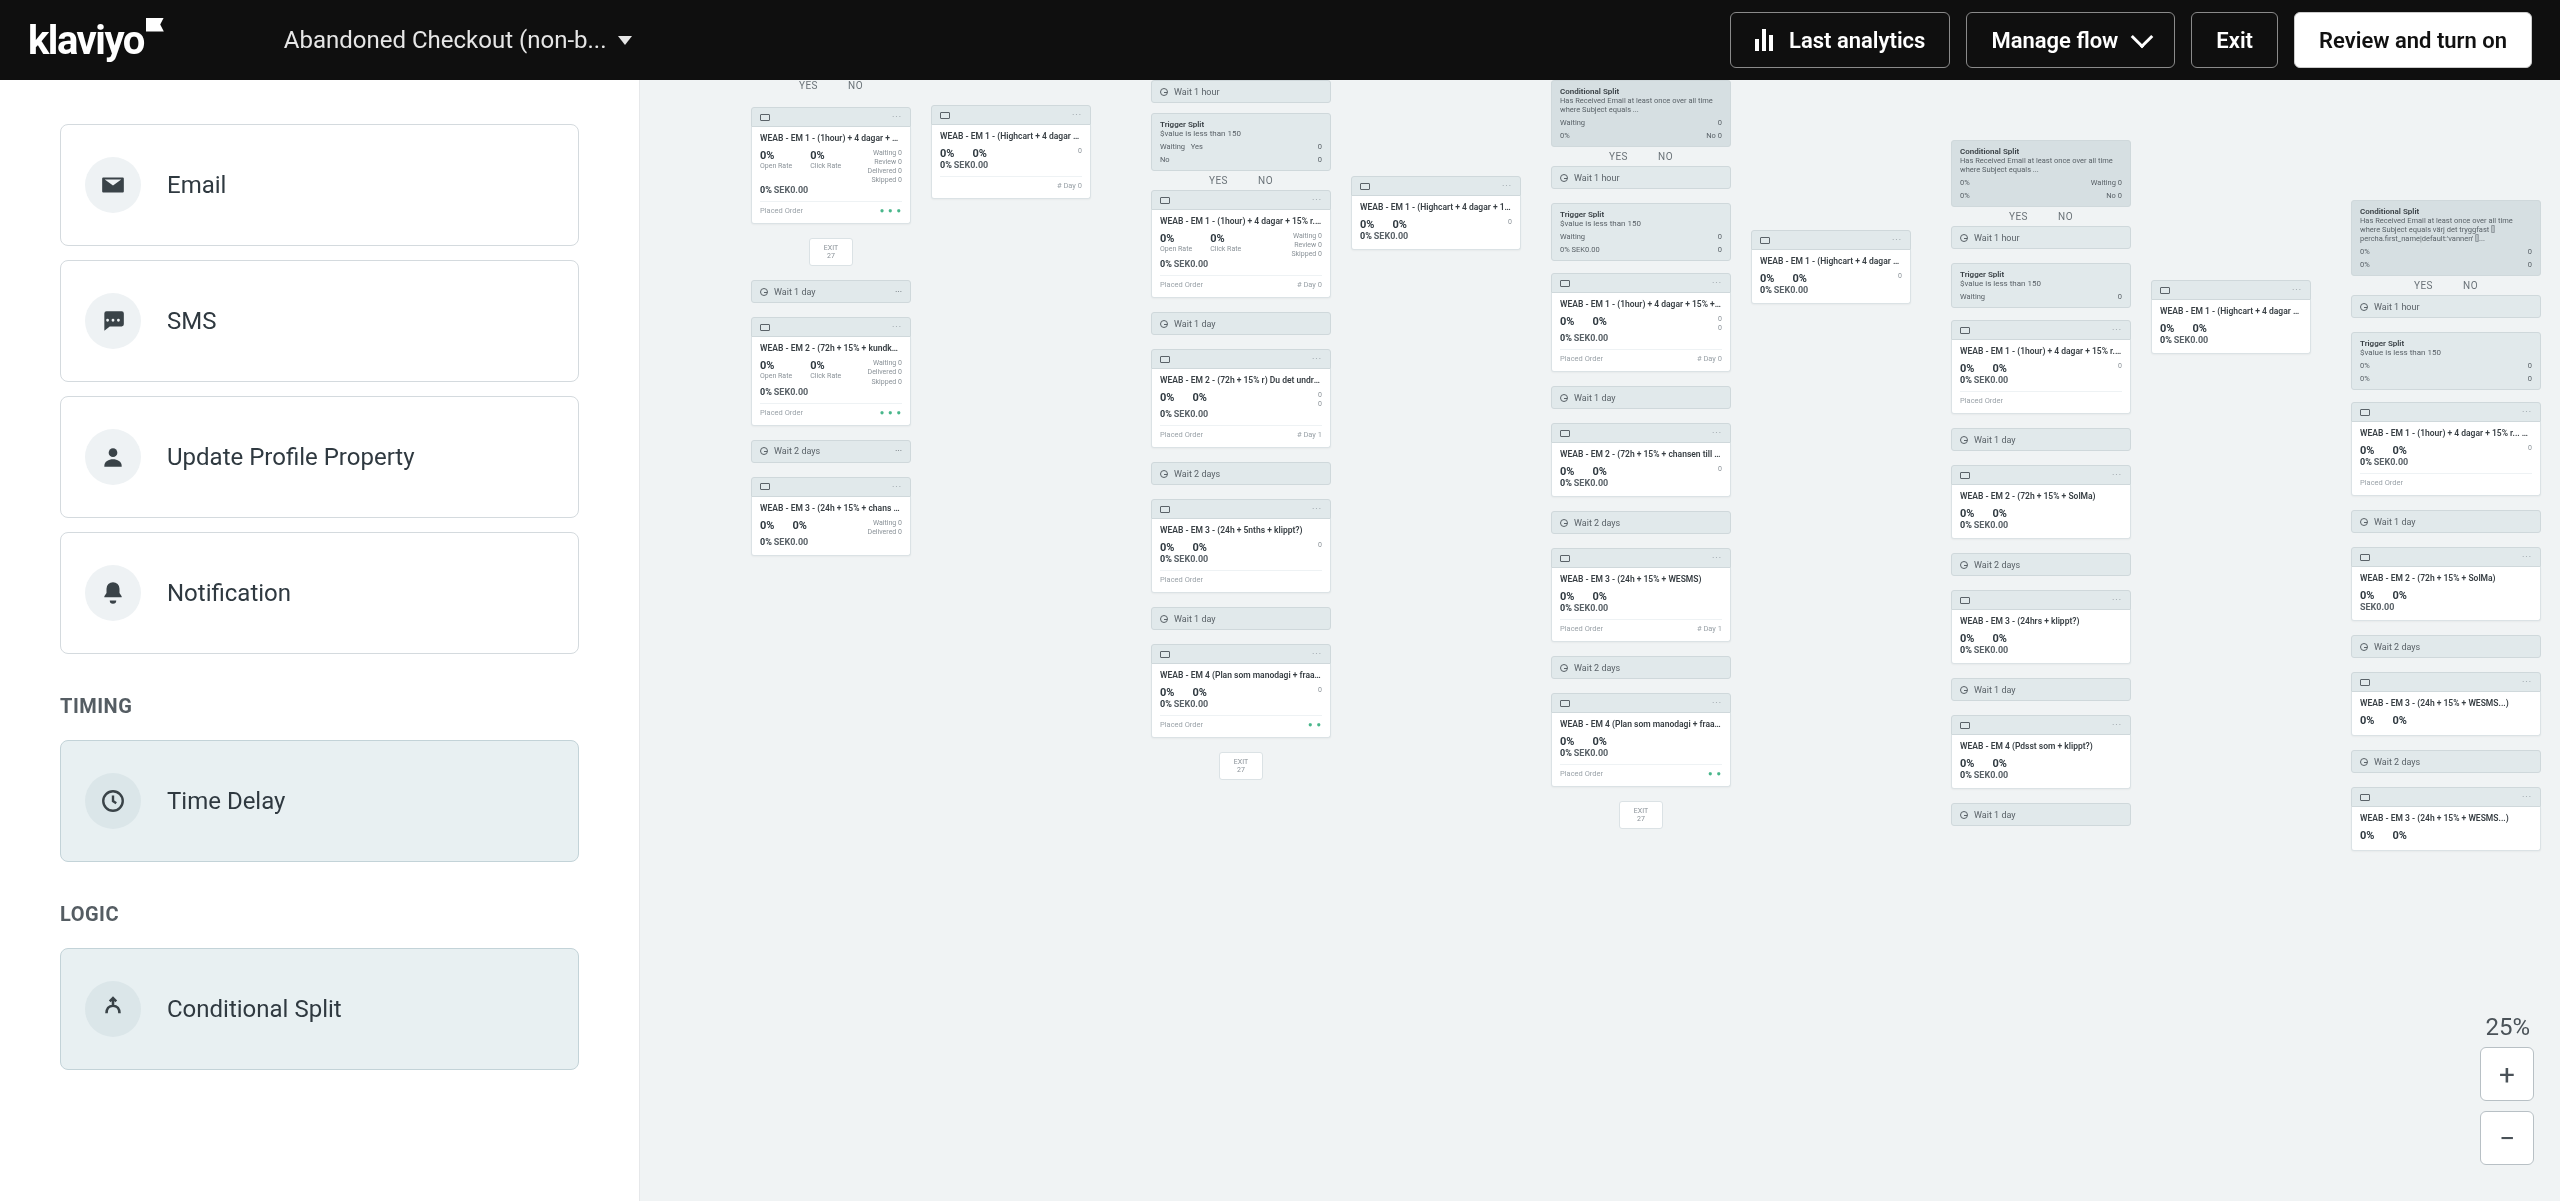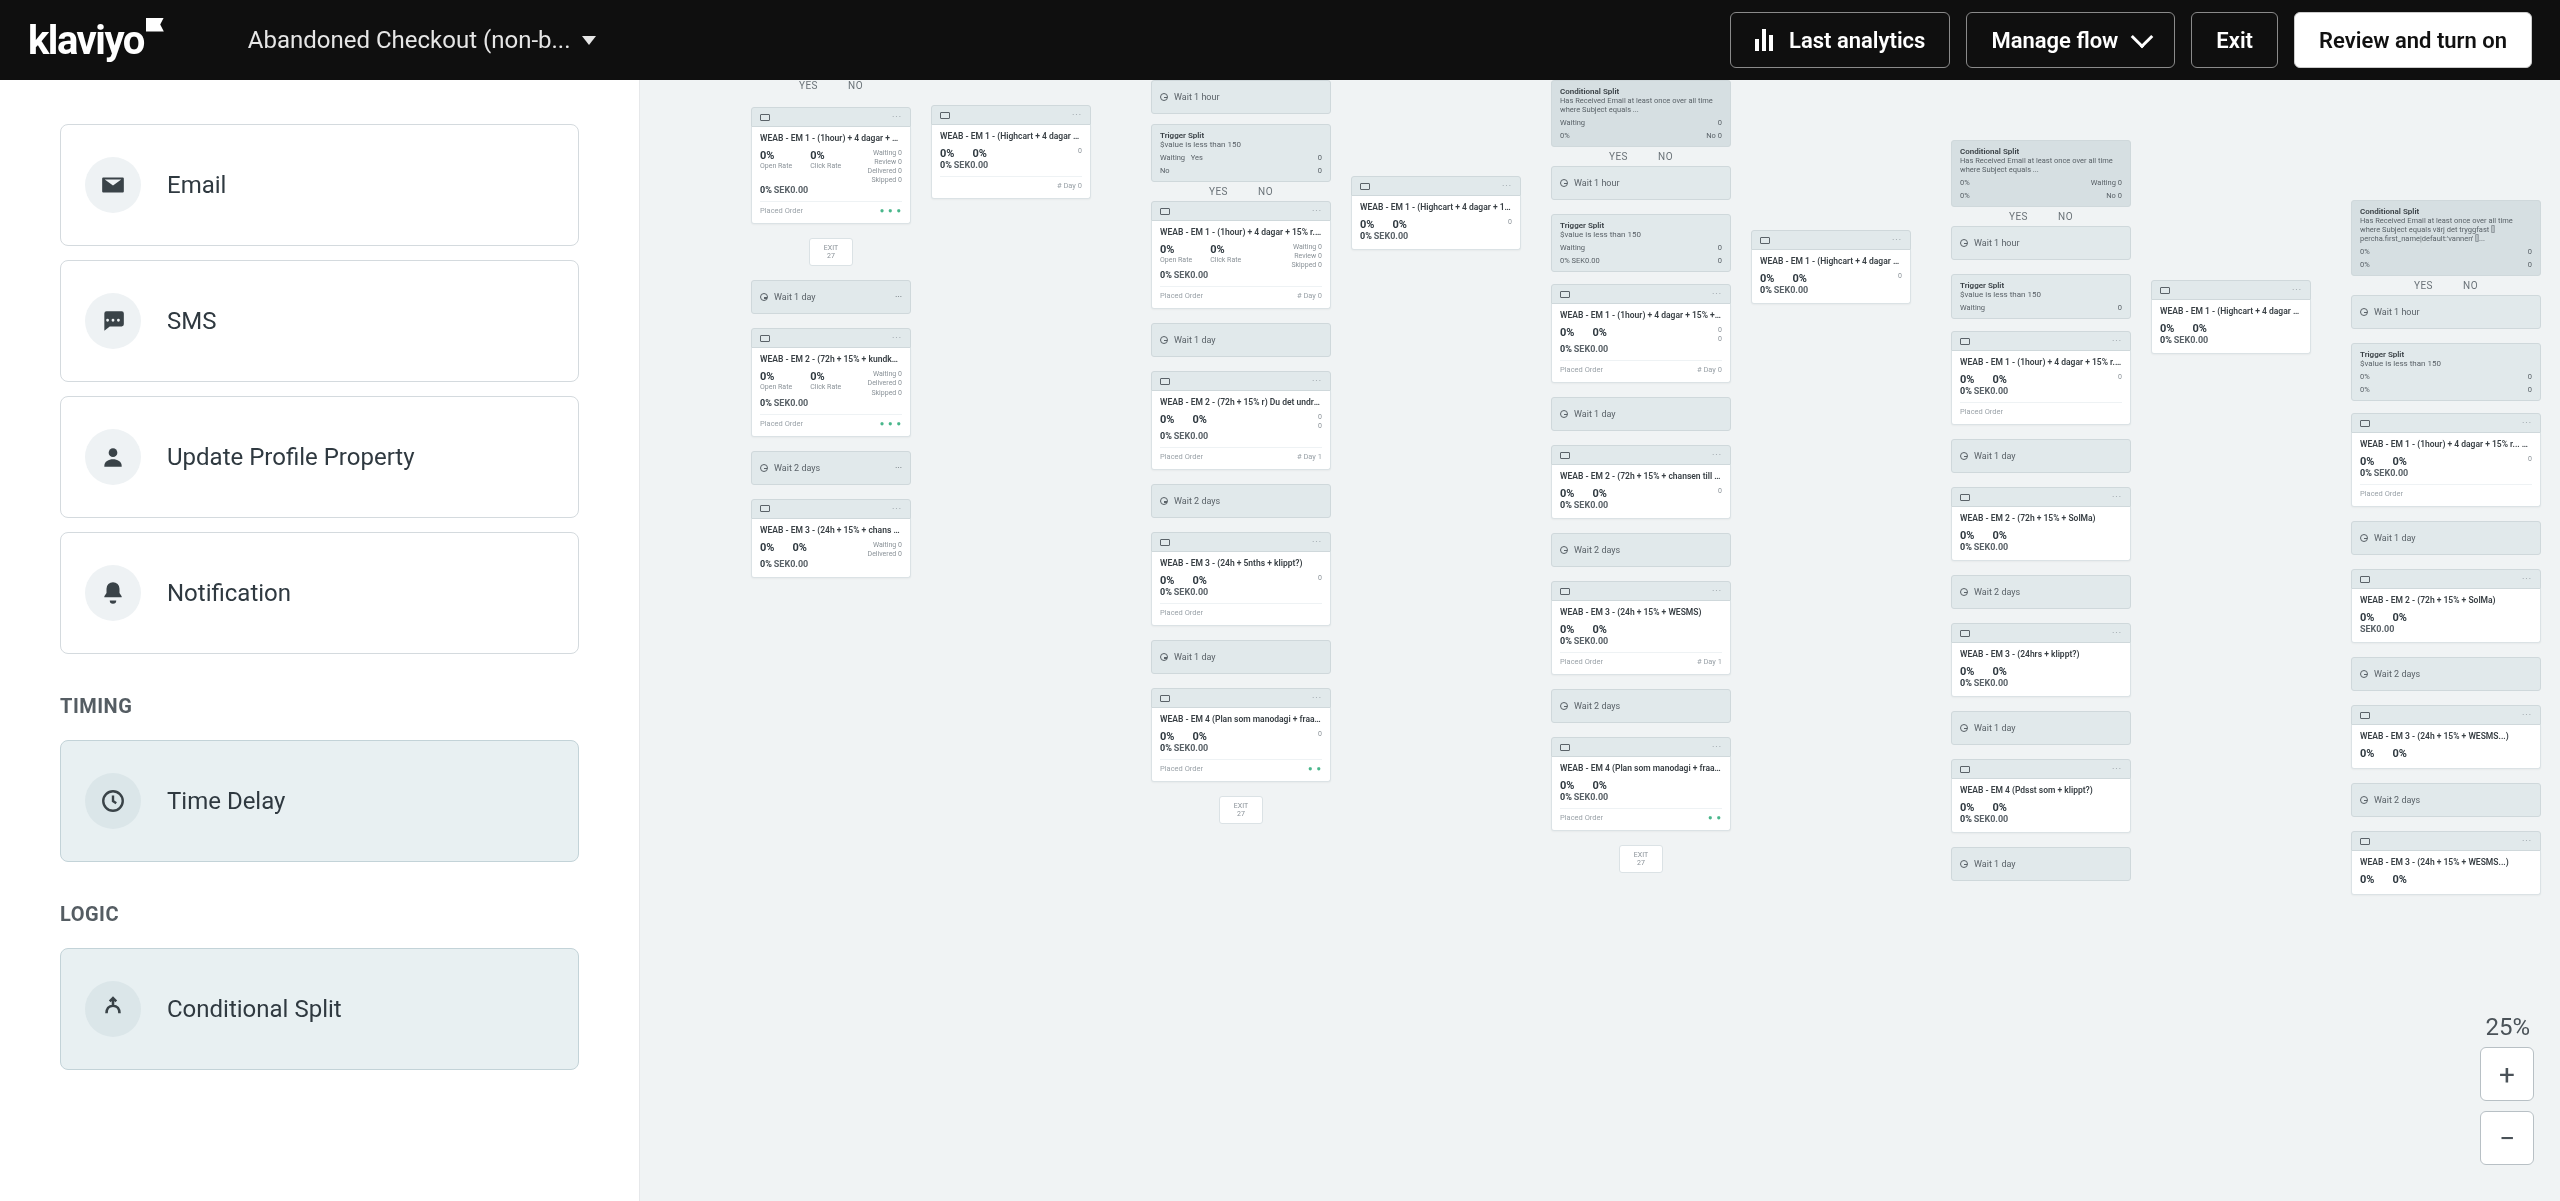--- a/index.html
+++ b/index.html
@@ -33,21 +33,21 @@
     display: inline-block;
     width: 18px;
     height: 14px;
     background: #fff;
     position: relative;
     top: -22px;
     left: 2px;
     clip-path: polygon(0 0, 100% 0, 80% 50%, 100% 100%, 0 100%);
   }
   .title-wrap {
-    margin-left: 68px;
+    margin-left: 104px;
     display: flex;
     align-items: center;
     gap: 12px;
     font-size: 24px;
     color: #e6e6e6;
     max-width: 480px;
   }
   .title-wrap .t {
     white-space: nowrap;
     overflow: hidden;
@@ -246,21 +246,21 @@
     margin-top: 6px;
     padding-top: 4px;
     display: flex;
     justify-content: space-between;
     font-size: 7.5px;
     color: #9aa2a8;
   }
   .node .bottom-row .grn { color: #49b68b; letter-spacing: 1px; }
 
   .wait-node {
-    height: 34px;
+    height: 23px;
     background: #e1e9eb;
     border: 1px solid #cfd8db;
     border-radius: 3px;
     display: flex;
     align-items: center;
     padding: 0 8px;
     font-size: 9px;
     color: #5a6268;
     gap: 6px;
     margin-bottom: 14px;

